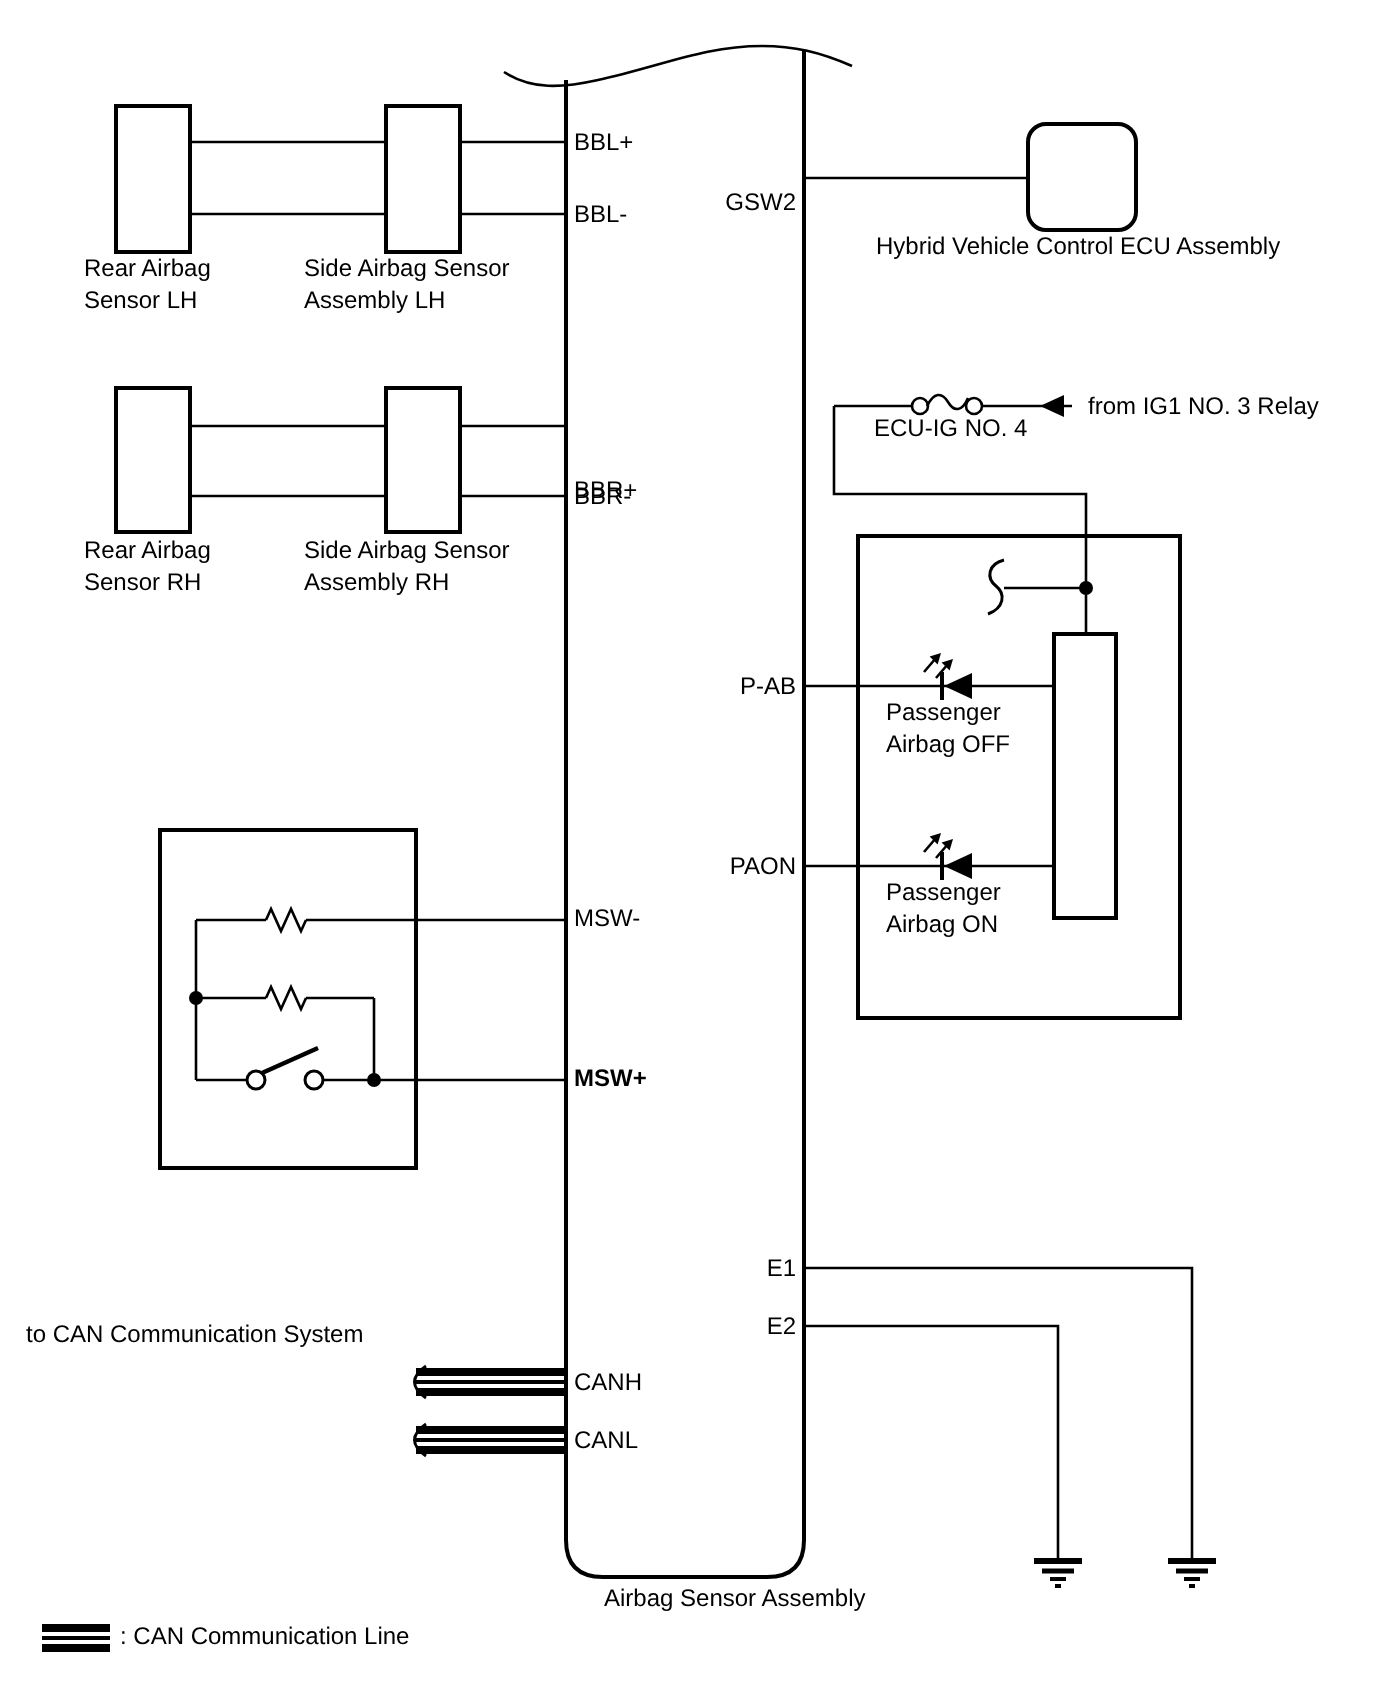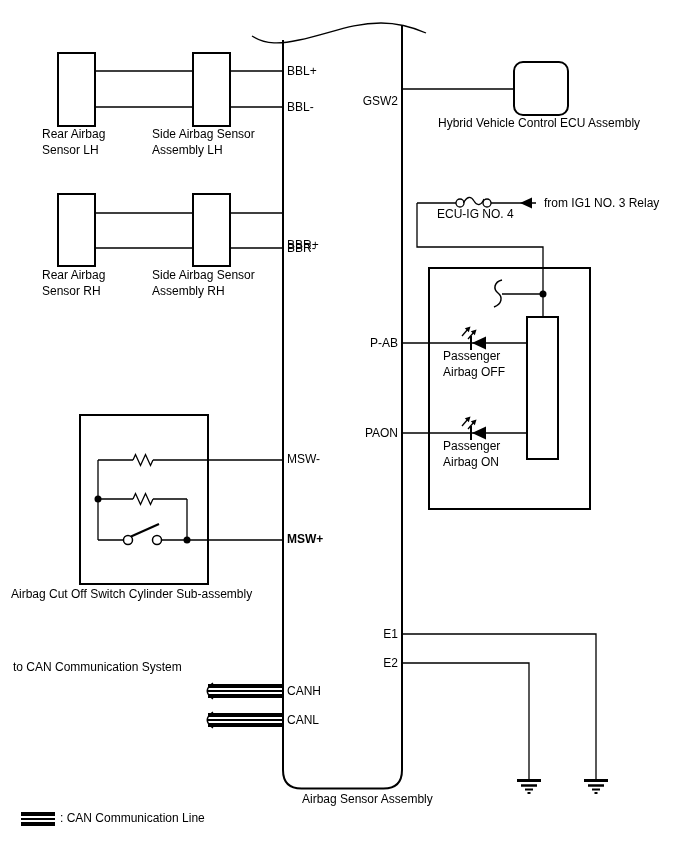--- a/index.html
+++ b/index.html
@@ -148,20 +148,19 @@
   <div class="lbl" style="left:42px;top:268px;">Rear Airbag
 Sensor RH</div>
   <div class="lbl" style="left:152px;top:268px;">Side Airbag Sensor
 Assembly RH</div>
   <div class="lbl" style="left:438px;top:116px;">Hybrid Vehicle Control ECU Assembly</div>
   <div class="lbl" style="left:437px;top:207px;">ECU-IG NO. 4</div>
   <div class="lbl" style="left:443px;top:349px;">Passenger
 Airbag OFF</div>
   <div class="lbl" style="left:443px;top:439px;">Passenger
 Airbag ON</div>
-  <div class="lbl" style="left:11px;top:587px;">Airbag Cut Off Switch Cylinder Sub-assembly</div>
   <div class="lbl" style="left:270px;top:792px;margin-left:32px;">Airbag Sensor Assembly</div>
 
   <div class="lbl" style="left:544px;top:196px;">from IG1 NO. 3 Relay</div>
   <div class="lbl" style="left:13px;top:660px;">to CAN Communication System</div>
   <div class="lbl" style="left:60px;top:811px;">: CAN Communication Line</div>
 
 </div>
 
 </body></html>

